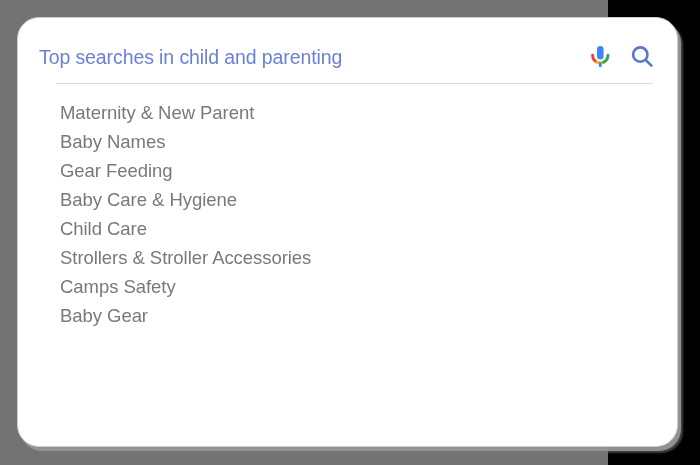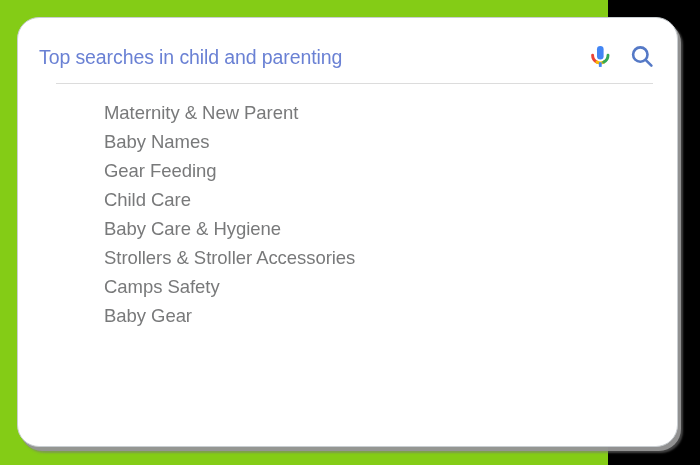--- a/index.html
+++ b/index.html
@@ -11,21 +11,21 @@
     height: 465px;
     background: #000000;
     font-family: "Liberation Sans", sans-serif;
     overflow: hidden;
   }
 
   .stage {
     position: relative;
     width: 608px;
     height: 465px;
-    background: #84cc16;
+    background: #737373;
   }
 
   .card {
     position: absolute;
     left: 17px;
     top: 17px;
     width: 661px;
     height: 430px;
     box-sizing: border-box;
     background: #ffffff;
@@ -95,21 +95,20 @@
     height: 1px;
     background: #dcdcdc;
   }
 
   
   .list {
     position: absolute;
     left: 42px;
     top: 80px;
     right: 21px;
-    margin-left: 44px;
   }
 
   .list-item {
     font-size: 18.5px;
     line-height: 29px;
     color: #78797a;
     letter-spacing: -0.05px;
     white-space: nowrap;
     cursor: pointer;
   }
@@ -149,22 +148,22 @@
 
         </div>
       </div>
 
       <div class="divider"></div>
 
       <div class="list">
         <div class="list-item">Maternity &amp; New Parent</div>
         <div class="list-item">Baby Names</div>
         <div class="list-item">Gear Feeding</div>
+        <div class="list-item">Baby Care &amp; Hygiene</div>
         <div class="list-item">Child Care</div>
-        <div class="list-item">Baby Care &amp; Hygiene</div>
         <div class="list-item">Strollers &amp; Stroller Accessories</div>
         <div class="list-item">Camps Safety</div>
         <div class="list-item">Baby Gear</div>
       </div>
 
     </div>
   </div>
 
 </div>
 

